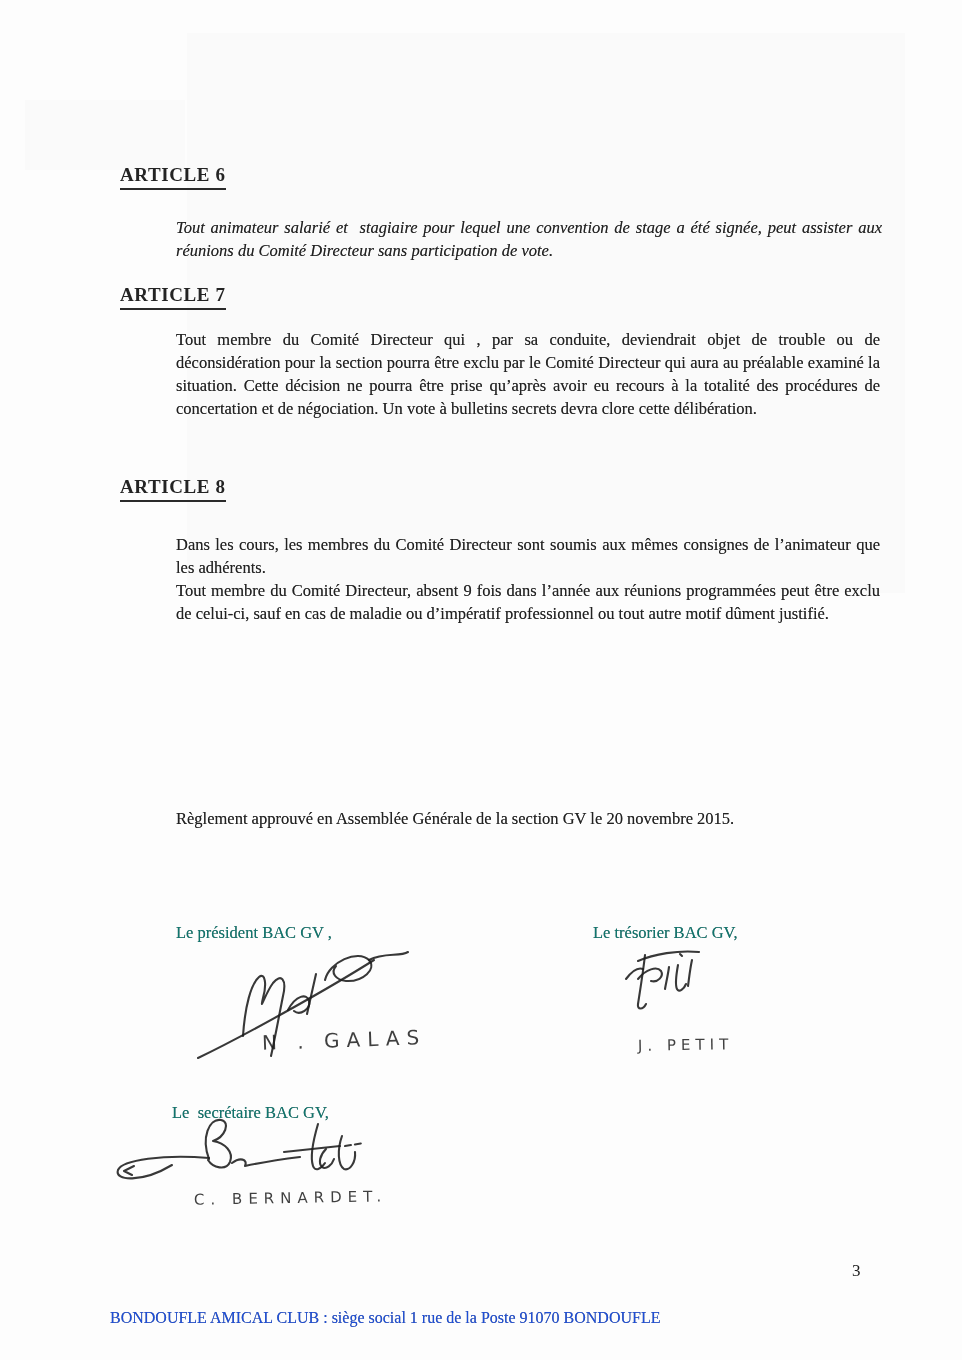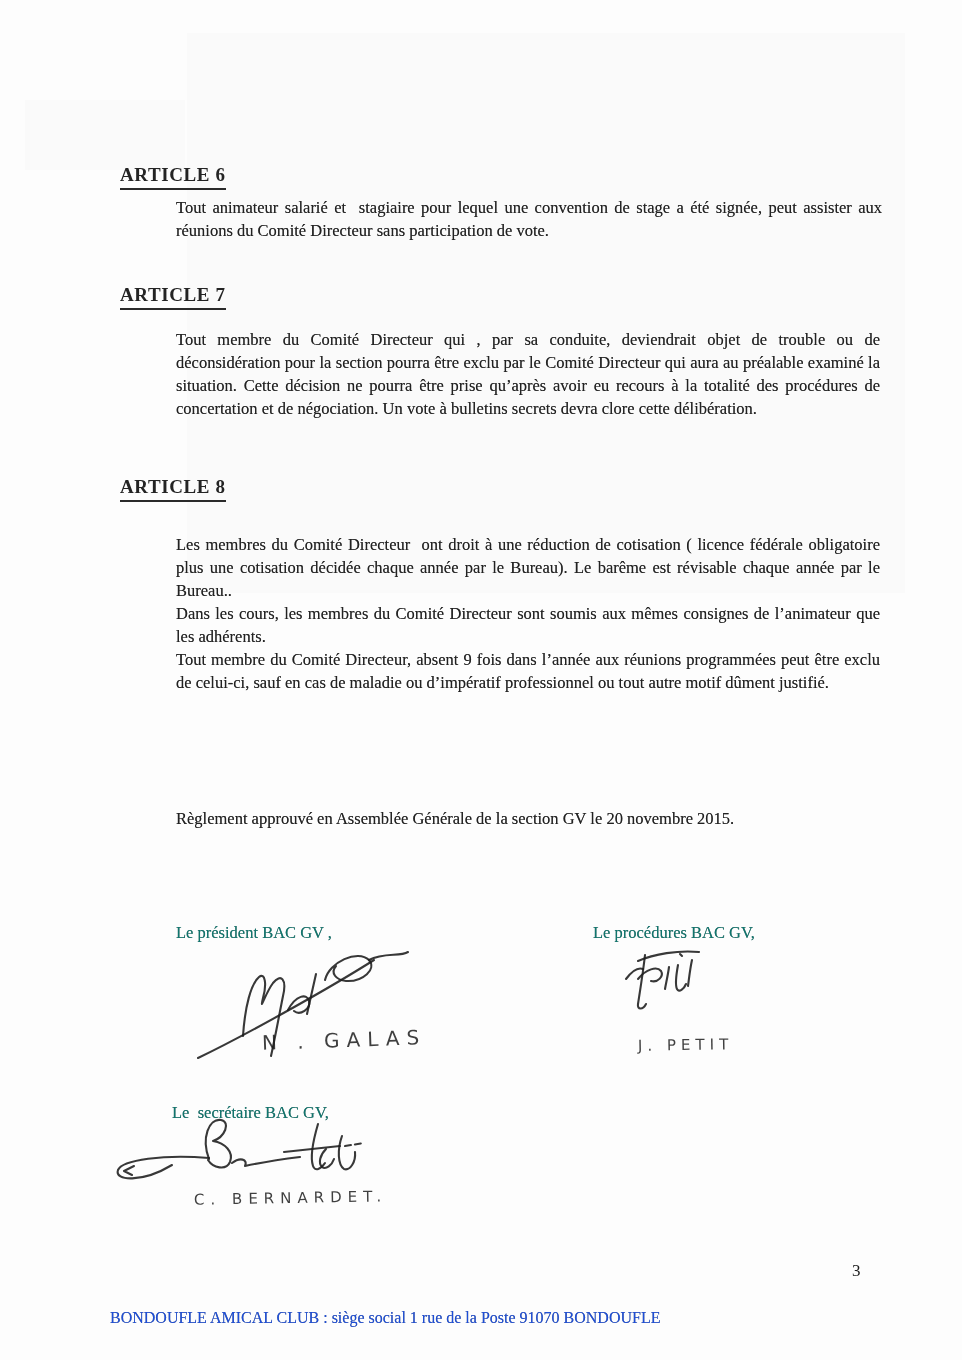--- a/index.html
+++ b/index.html
@@ -34,21 +34,21 @@
   .h7{left:120px;top:284px;}
   .h8{left:120px;top:476px;}
 
   .body-par{
     font-size:16.5px;
     line-height:23px;
     text-align:justify;
     color:#222;
     text-shadow:0 0 0.3px rgba(30,30,30,0.55);
   }
-  .p6{left:176px;top:196px;width:706px;}
+  .p6{left:176px;top:216px;width:706px;font-style:italic;}
   .p7{left:176px;top:328px;width:704px;}
   .p8{left:176px;top:533px;width:704px;}
   .p8 p{margin:0;}
 
   .approval{left:176px;top:809px;font-size:16.5px;color:#222;
     text-shadow:0 0 0.3px rgba(30,30,30,0.55);}
 
   .sig-label{font-size:16.5px;color:#0f766e;white-space:nowrap;
     text-shadow:0 0 0.3px rgba(30,30,30,0.55);}
   .lab-president{left:176px;top:923px;}
@@ -86,29 +86,28 @@
   <div class="scan-patch scan-b"></div>
 
   <h2 class="abs article-heading h6"><span class="u">ARTICLE 6</span></h2>
   <p class="abs body-par p6">Tout animateur salarié et&nbsp; stagiaire pour lequel une convention de stage a été signée, peut assister aux réunions du Comité Directeur sans participation de vote.</p>
 
   <h2 class="abs article-heading h7"><span class="u">ARTICLE 7</span></h2>
   <p class="abs body-par p7">Tout membre du Comité Directeur qui , par sa conduite, deviendrait objet de trouble ou de déconsidération pour la section pourra être exclu par le Comité Directeur qui aura au préalable examiné la situation. Cette décision ne pourra être prise qu’après avoir eu recours à la totalité des procédures de concertation et de négociation. Un vote à bulletins secrets devra clore cette délibération.</p>
 
   <h2 class="abs article-heading h8"><span class="u">ARTICLE 8</span></h2>
   <div class="abs body-par p8">
-    <p>Les membres du Comité Directeur&nbsp; ont droit à une réduction de cotisation ( licence fédérale obligatoire plus une cotisation décidée chaque année par le Bureau). Le barême est révisable chaque année par le Bureau..</p>
     <p>Dans les cours, les membres du Comité Directeur sont soumis aux mêmes consignes de l’animateur que les adhérents.</p>
     <p>Tout membre du Comité Directeur, absent 9 fois dans l’année aux réunions programmées peut être exclu de celui-ci, sauf en cas de maladie ou d’impératif professionnel ou tout autre motif dûment justifié.</p>
   </div>
 
   <p class="abs approval">Règlement approuvé en Assemblée Générale de la section GV le 20 novembre 2015.</p>
 
   <p class="abs sig-label lab-president">Le président BAC GV ,</p>
-  <p class="abs sig-label lab-tresorier">Le procédures BAC GV,</p>
+  <p class="abs sig-label lab-tresorier">Le trésorier BAC GV,</p>
   <p class="abs sig-label lab-secretaire">Le&nbsp; secrétaire BAC GV,</p>
 
   <svg class="sig-svg svg-president" width="240" height="135" viewBox="0 0 240 135">
     <path d="M10,122 C60,98 145,50 186,24"></path>
     <path d="M55,100 C57,70 63,48 71,41 C77,36 79,48 75,62 C71,78 77,58 85,47 C93,37 99,43 95,60 C91,80 87,102 83,120"></path>
     <path d="M100,74 C108,59 119,57 121,65 C123,73 112,80 106,75"></path>
     <path d="M128,38 C124,56 121,69 119,78"></path>
     <path d="M137,44 C141,26 170,13 181,24 C189,33 175,46 158,45 C148,44 142,37 148,30"></path>
     <path d="M181,24 C196,16 212,21 220,16"></path>
   </svg>

